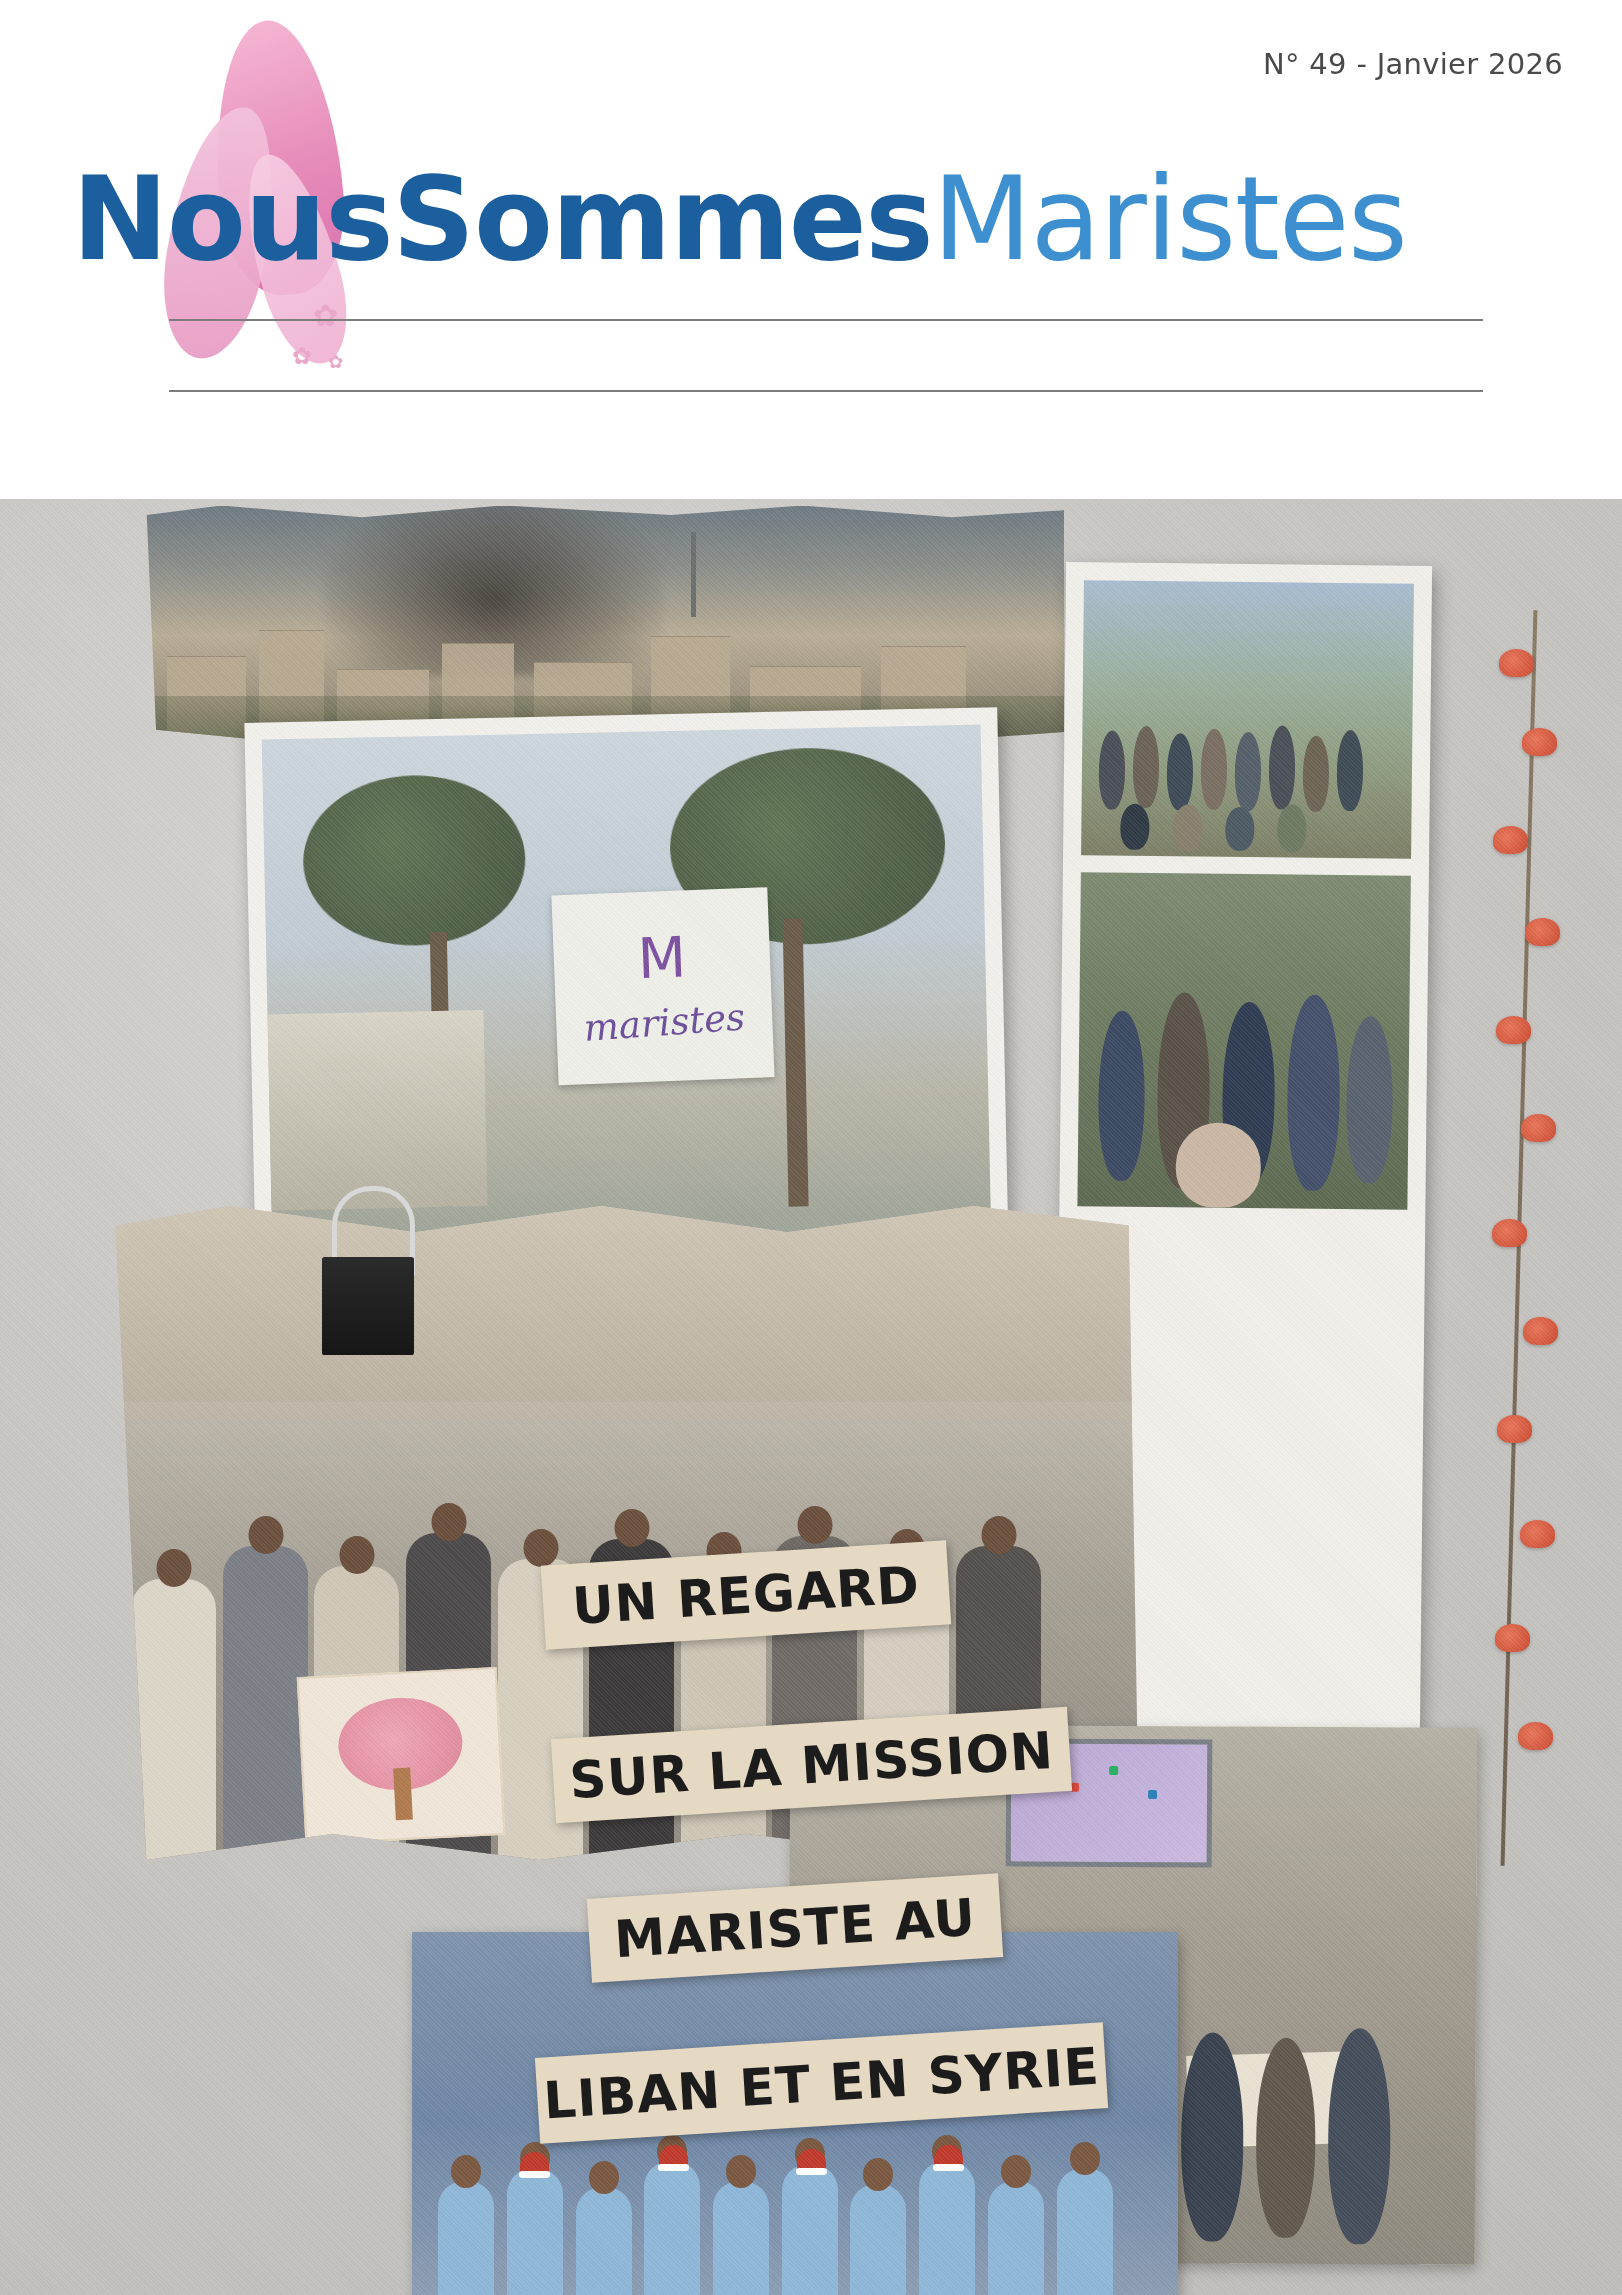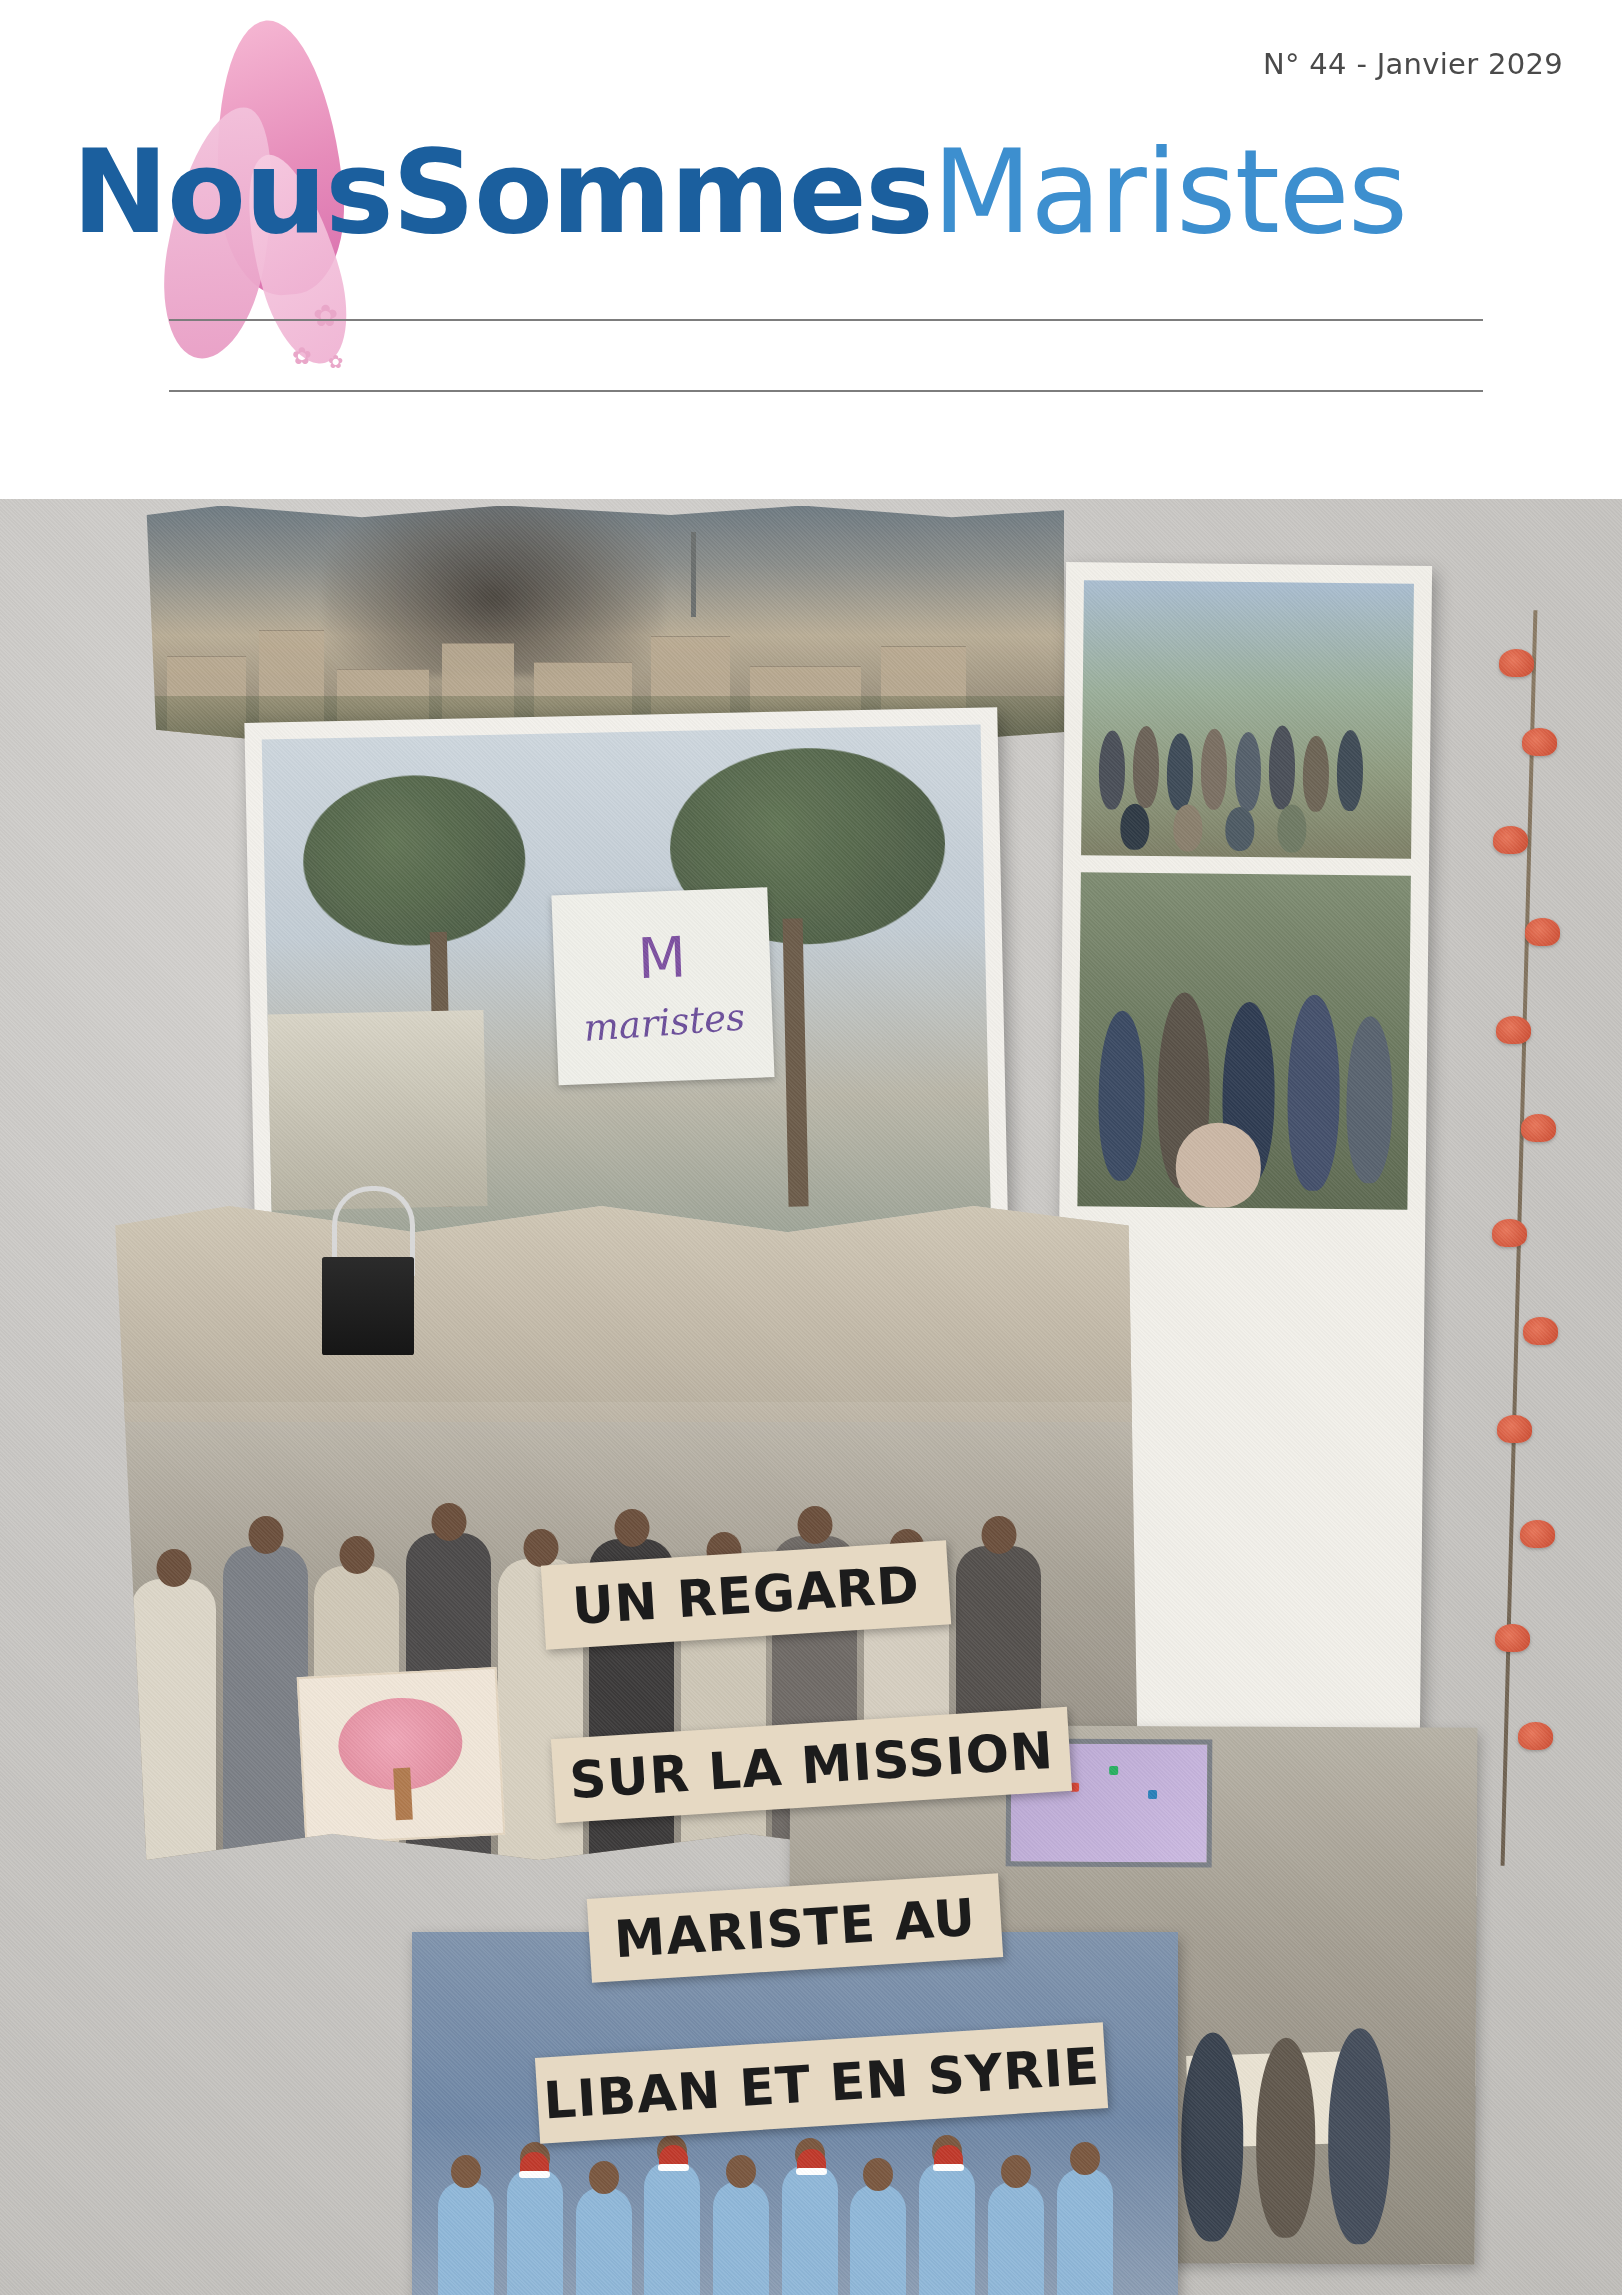--- a/index.html
+++ b/index.html
@@ -76,21 +76,21 @@
     font-size: 30px;
     line-height: 30px;
   }
   .flame-deco .f1 { left: 149px; top: 281px; }
   .flame-deco .f2 { left: 128px; top: 321px; font-size: 23.6px; }
   .flame-deco .f3 { left: 164px; top: 327px; font-size: 18.3px; }
 
   .logo-wrap {
     position: absolute;
     left: 72px;
-    top: 135px;
+    top: 162px;
     width: 1485px;
   }
   .logo-text {
     font-size: 115px;
     line-height: 1.0;
     letter-spacing: -1.3px;
     white-space: nowrap;
     font-family: "DejaVu Sans", sans-serif;
     font-weight: bold;
   }
@@ -484,21 +484,21 @@
   .tape-1 { left: 543px; top: 1054px; width: 406px; height: 84px; transform: rotate(-3.6deg); }
   .tape-2 { left: 553px; top: 1224px; width: 517px; height: 84px; transform: rotate(-3.6deg); }
   .tape-3 { left: 589px; top: 1387px; width: 412px; height: 84px; transform: rotate(-3.6deg); }
   .tape-4 { left: 537px; top: 1541px; width: 569px; height: 86px; transform: rotate(-3.6deg); }
 </style>
 </head>
 <body>
 
 <div class="header">
 
-  <div class="issue-line">N° 44 - Janvier 2029</div>
+  <div class="issue-line">N° 49 - Janvier 2026</div>
 
   <div class="flame-deco">
     <div class="petal p1"></div>
     <div class="petal p2"></div>
     <div class="petal p3"></div>
     <div class="flower f1">✿</div>
     <div class="flower f2">✿</div>
     <div class="flower f3">✿</div>
   </div>
 

